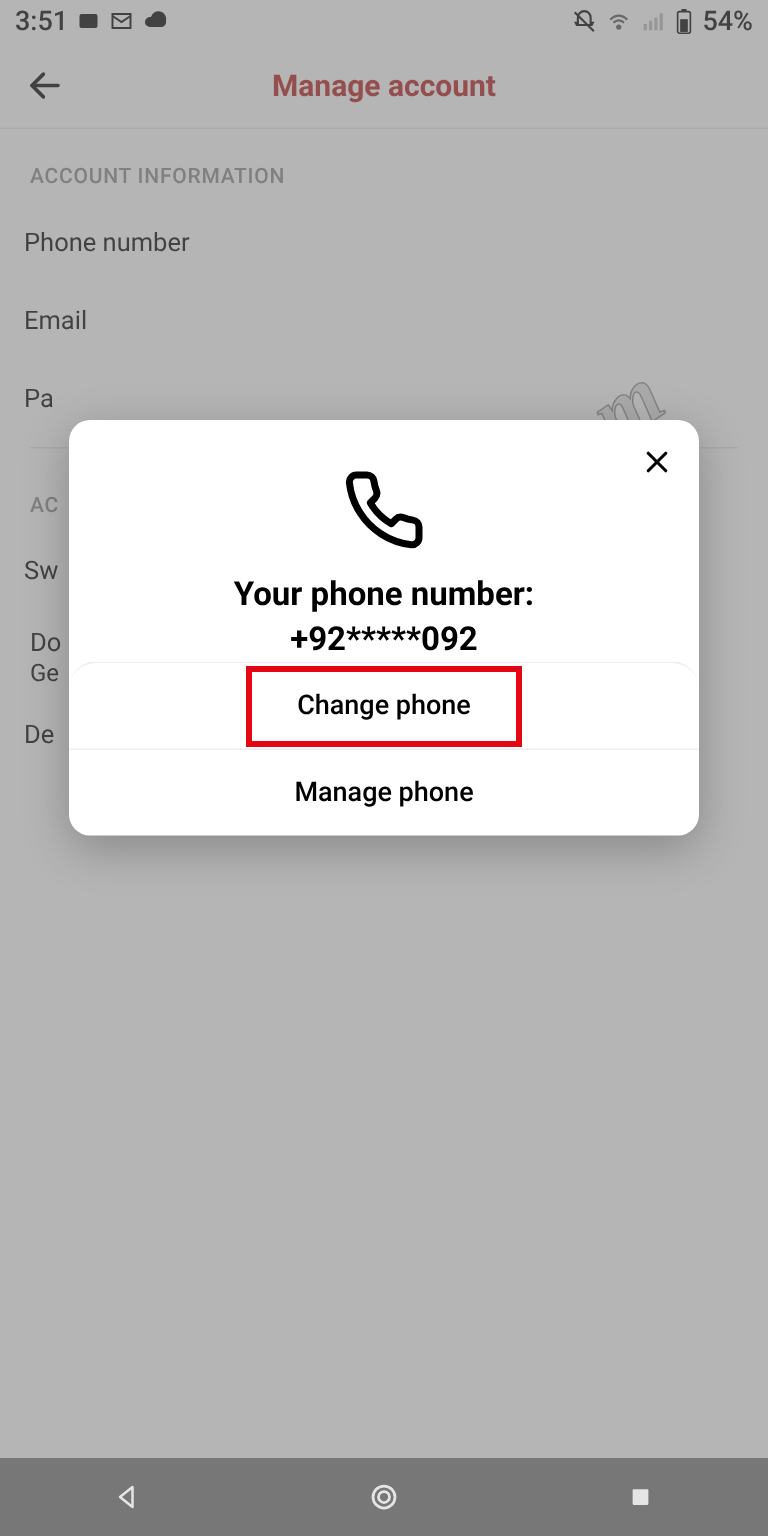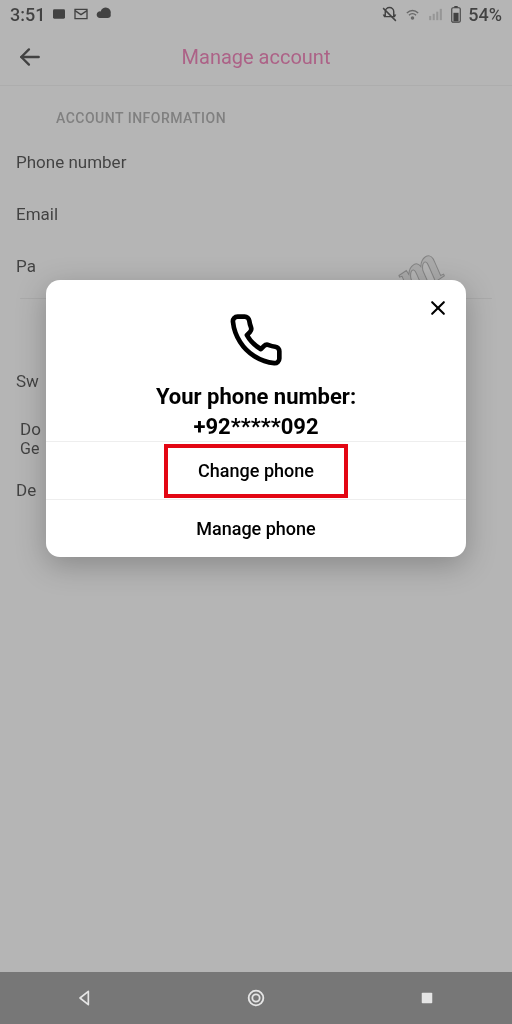--- a/index.html
+++ b/index.html
@@ -8,37 +8,37 @@
 
   
   .status-bar { height: 28px; background: #fff; display:flex; align-items:center; justify-content:space-between; padding:0 10px; font-size:18px; font-weight:500; color:#000; }
   .status-left, .status-right { display:flex; align-items:center; gap:6px; }
   .status-right svg, .status-left svg { display:block; }
 
   
   .page { position:absolute; inset:0; background:#fff; padding-top:28px; }
   .header { height:58px; display:flex; align-items:center; padding:0 16px; border-bottom:1px solid #eee; }
   .header .back { width:28px; height:28px; display:flex; align-items:center; justify-content:center; }
-  .header .title { flex:1; text-align:center; font-size:20px; font-weight:400; color:#ec4899; margin-left:-28px; }
-  .section-label { padding:24px 20px 10px; font-size:14px; letter-spacing:.5px; color:#8a8a8a; font-weight:500;margin-left:36px; }
+  .header .title { flex:1; text-align:center; font-size:20px; font-weight:700; color:#b91c1c; margin-left:-28px; }
+  .section-label { padding:24px 20px 10px; font-size:14px; letter-spacing:.5px; color:#8a8a8a; font-weight:500; }
   .row { padding:16px 16px; font-size:17px; color:#000; display:flex; justify-content:space-between; align-items:center; }
   .row-col { padding:12px 20px 6px; }
   .row-col .main { font-size:17px; color:#000; }
   .divider { height:1px; background:#e6e6e6; margin:6px 20px; }
 
   
   .scrim { position:absolute; inset:0; background:rgba(120,120,120,.55); }
 
   
   .modal { position:absolute; left:50%; top:280px; transform:translateX(-50%); width:420px; background:#fff; border-radius:14px; box-shadow:0 8px 30px rgba(0,0,0,.25); overflow:hidden; }
   .modal .close { position:absolute; top:14px; right:14px; width:28px; height:28px; display:flex; align-items:center; justify-content:center; cursor:pointer; }
   .modal .icon-wrap { display:flex; justify-content:center; padding-top:32px; }
   .modal h2 { text-align:center; font-size:22px; font-weight:700; color:#000; margin-top:14px; line-height:1.35; padding:0 24px;}
   .modal .desc { text-align:center; color:#8a8a8a; font-size:15px; line-height:1.45; padding:14px 30px 22px; }
-  .modal .actions { border-top:1px solid #eee; }
+  .modal .actions { border-top:1px solid #eee;border-radius:18px; }
   .modal .action { text-align:center; font-size:18px; font-weight:500; color:#000; padding:18px 0; border-top:1px solid #eee; cursor:pointer; position:relative;}
   .modal .action:first-child { border-top:none; }
   .action.highlight::after{ content:""; position:absolute; left:50%; top:50%; transform:translate(-50%,-50%); width:176px; height:46px; border:4px solid #e30613; pointer-events:none;}
 
   
   .navbar { position:absolute; left:0; right:0; bottom:0; height:52px; background:#777; display:flex; align-items:center; justify-content:space-around; }
   .navbar .nb { width:40px; height:40px; display:flex; align-items:center; justify-content:center; }
 
   
   .wm { position:absolute; left:50%; top:380px; transform:translate(-50%,-50%) rotate(-34deg); font-family:Georgia, 'Times New Roman', serif; font-style:italic; font-size:56px; font-weight:600; color:rgba(0,0,0,.06); -webkit-text-stroke:1px rgba(0,0,0,.25); pointer-events:none; white-space:nowrap; letter-spacing:1px;}

